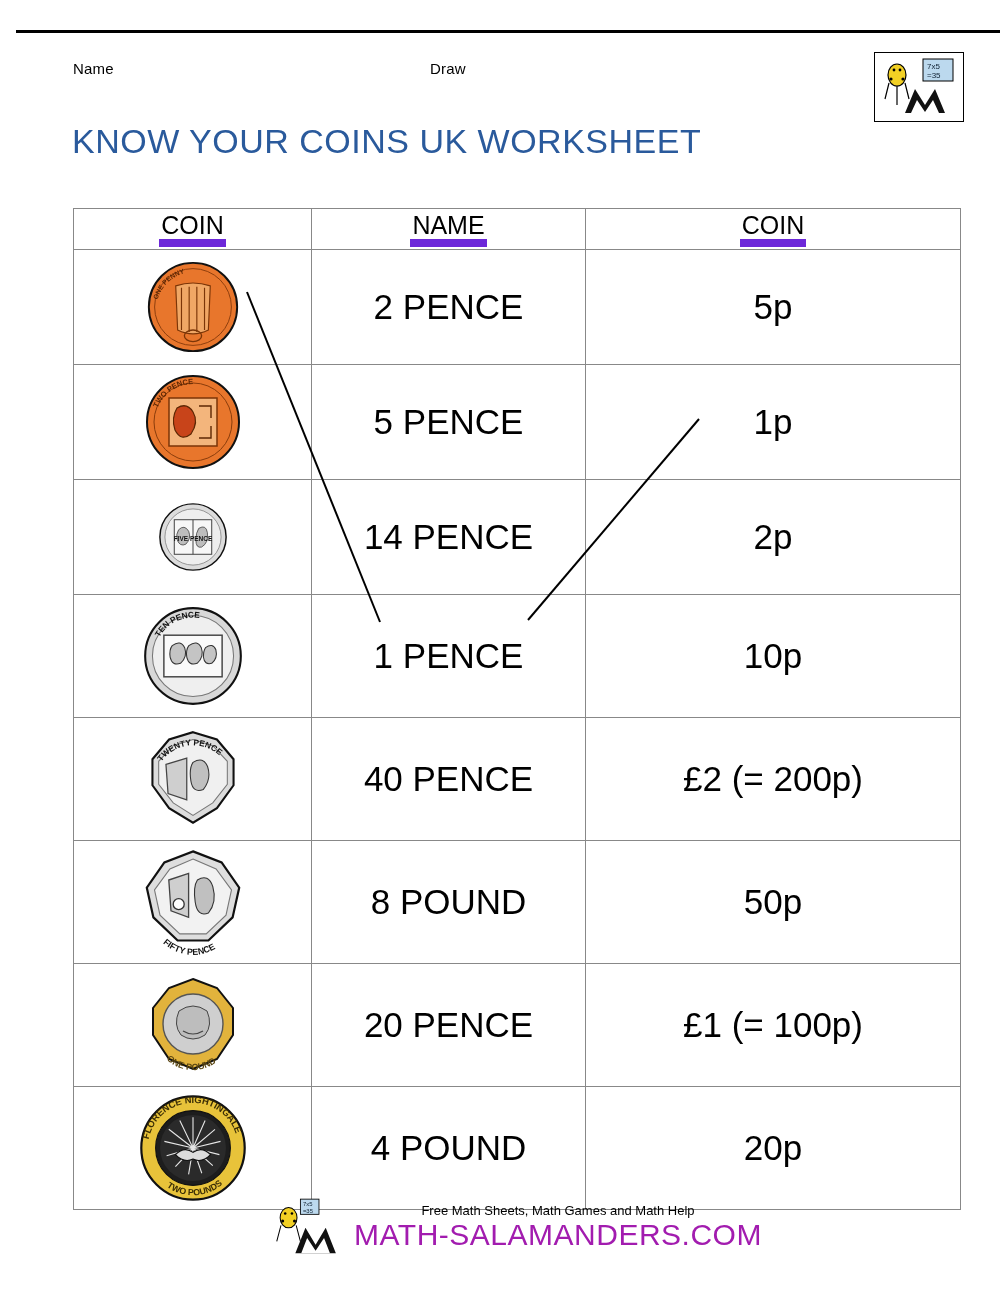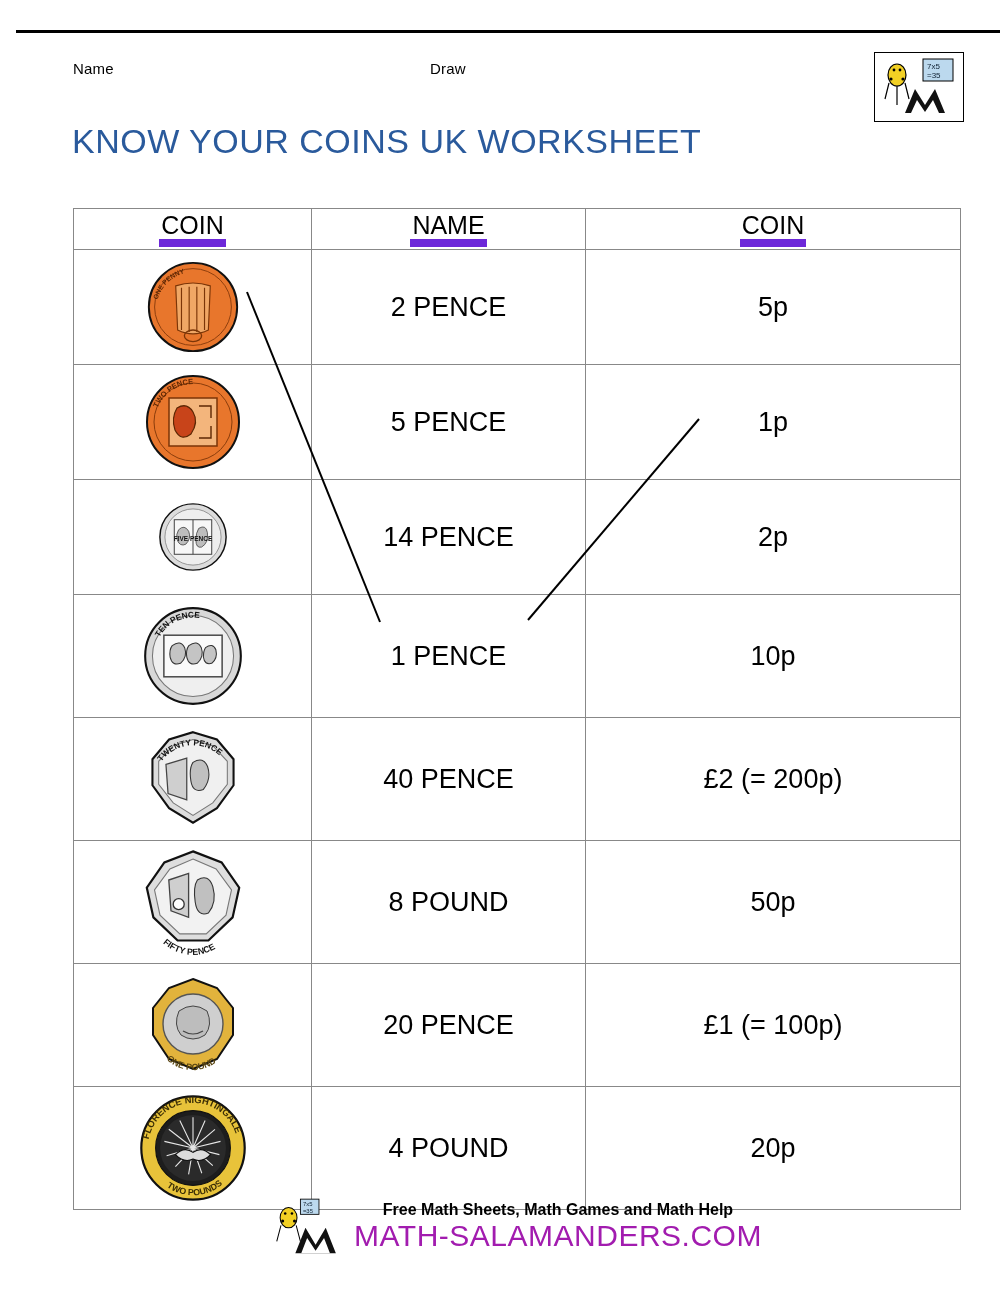--- a/index.html
+++ b/index.html
@@ -91,21 +91,21 @@
     border-bottom: 8px solid #6d28d9;
     display: inline-block;
     padding: 0 2px 1px 2px;
     line-height: 1.05;
   }
   col.c-coin { width: 238px; }
   col.c-name { width: 274px; }
   col.c-value { width: 375px; }
   td.coin-cell { height: 114px; }
   td.name-cell, td.value-cell {
-    font-size: 27px;
+    font-size: 35px;
   }
   td.tall { height: 122px; }
   .coin-wrap {
     display: flex;
     align-items: center;
     justify-content: center;
     height: 100%;
   }
   svg.coin { display: block; }
   
@@ -118,22 +118,22 @@
   }
   
   .footer {
     position: absolute;
     top: 1196px;
     left: 0;
     width: 1000px;
     text-align: center;
   }
   .footer-top {
-    font-size: 16px;
-    font-weight: bold;
+    font-size: 13px;
+    font-weight: normal;
   }
   .footer-url {
     font-size: 30px;
     color: #a21caf;
     letter-spacing: .5px;
   }
   .footer-row {
     display: flex;
     align-items: center;
     justify-content: center;

